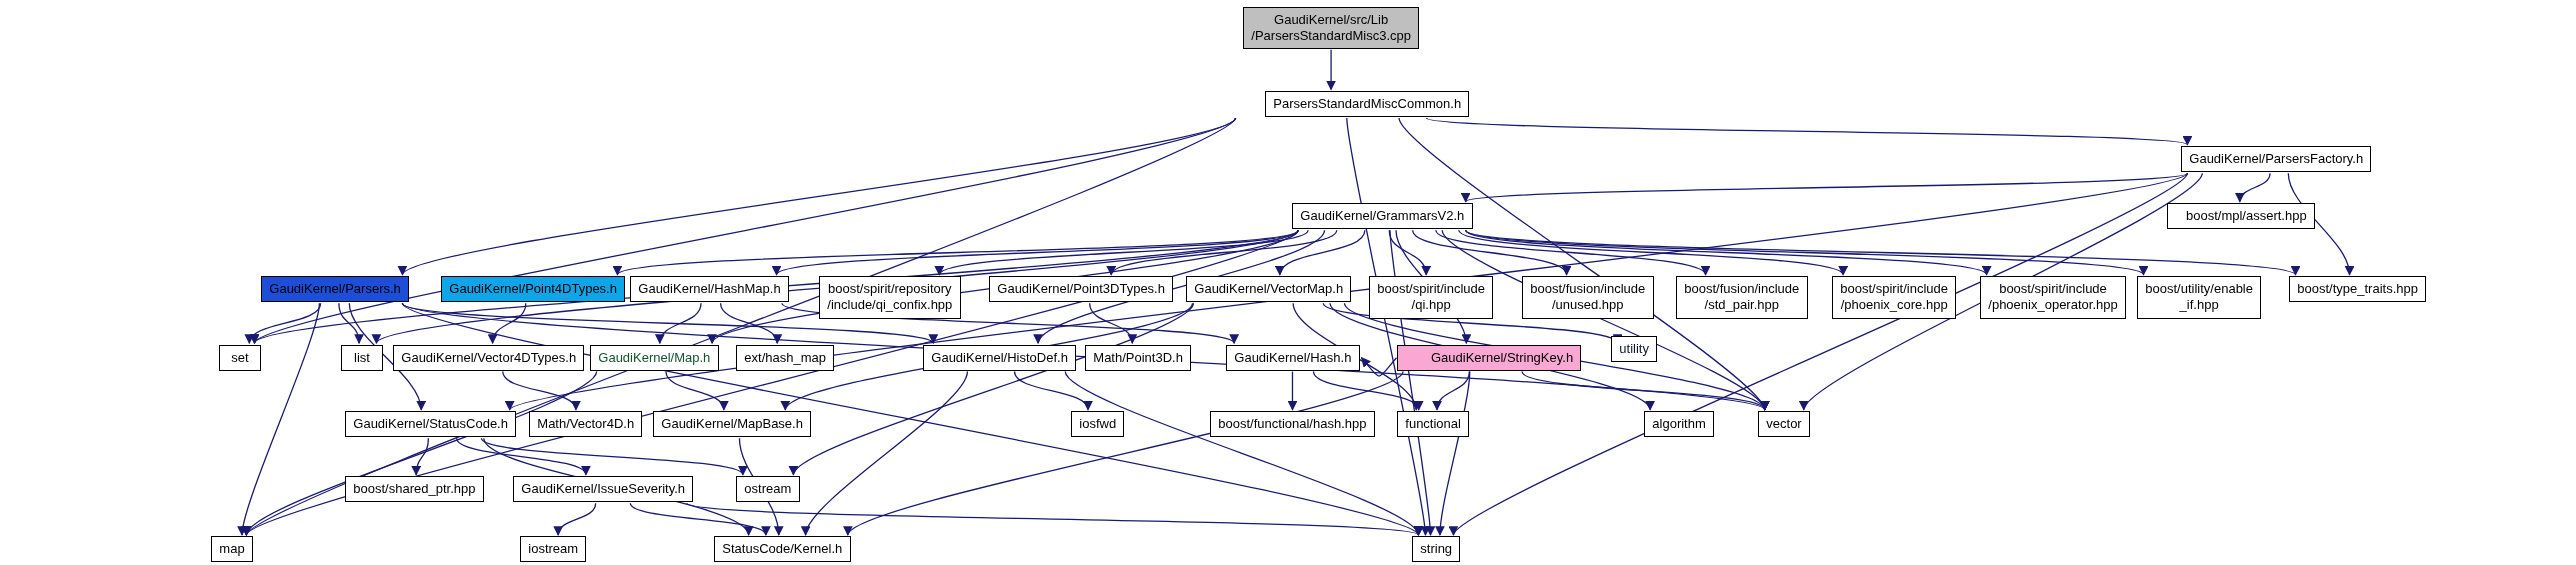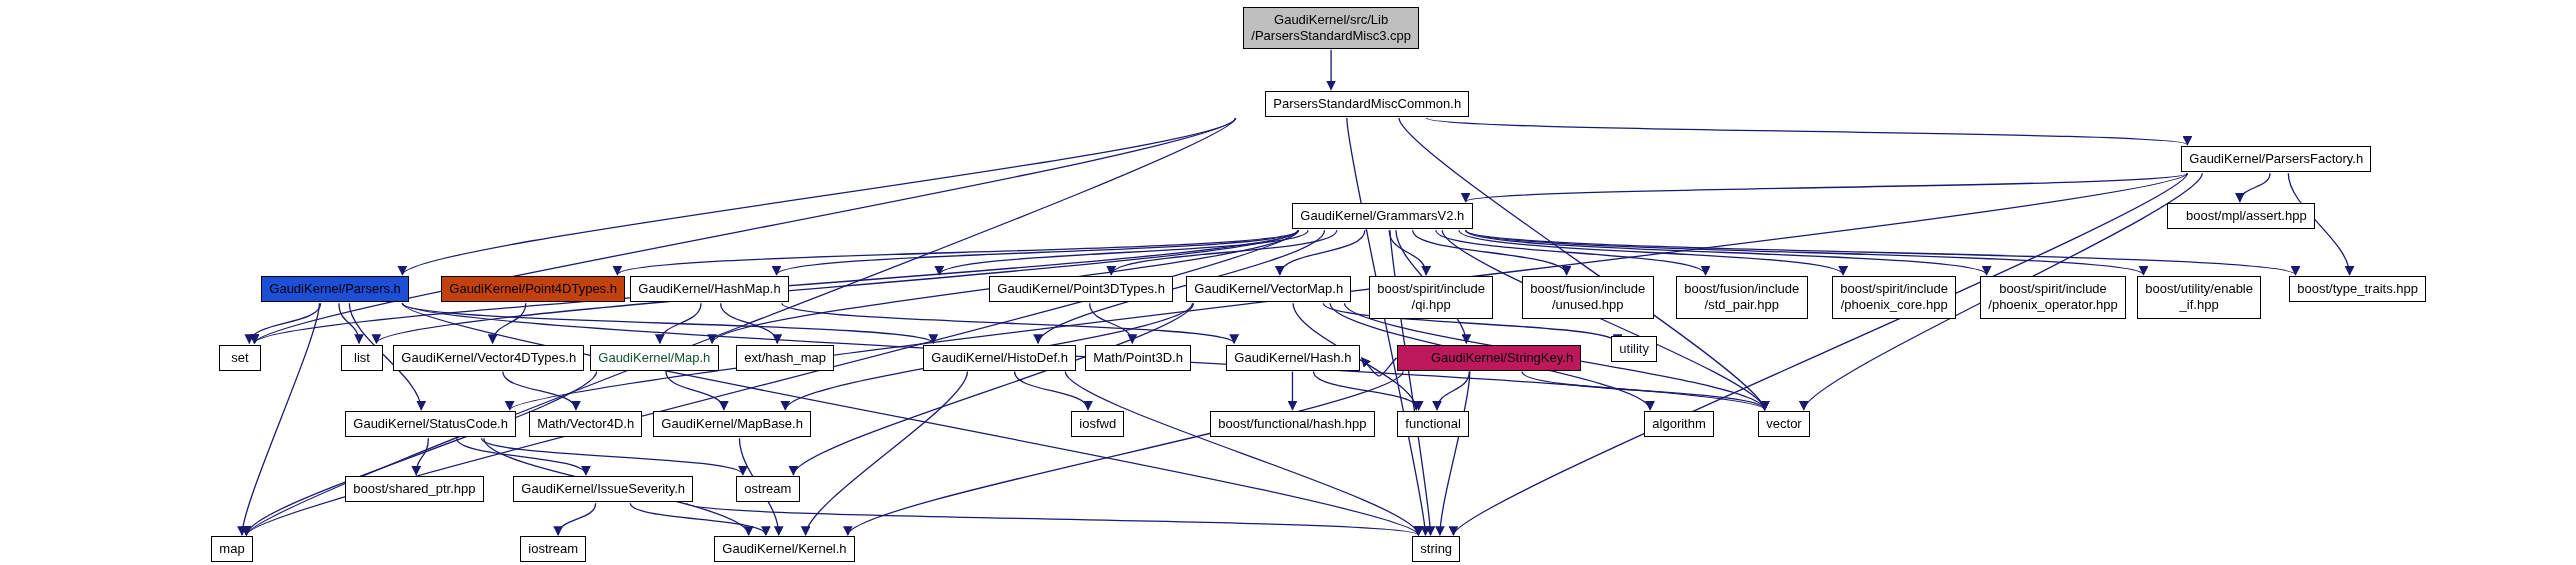--- a/index.html
+++ b/index.html
@@ -138,22 +138,24 @@
       </g>
   </svg>
   <div class="nodes" id="nodes">
       <div class="node root" style="border-color: rgb(0, 0, 0); background: rgb(191, 191, 191); color: rgb(0, 0, 0); top: 6.5px; left: 1243px;">GaudiKernel/src/Lib
 /ParsersStandardMisc3.cpp</div>
       <div class="node" style="border-color: rgb(0, 0, 0); background: rgb(255, 255, 255); color: rgb(0, 0, 0); top: 91px; left: 1229px; margin-left: 36px;">ParsersStandardMiscCommon.h</div>
       <div class="node" style="border-color: rgb(0, 0, 0); background: rgb(255, 255, 255); color: rgb(0, 0, 0); top: 146px; left: 2181px;">GaudiKernel/ParsersFactory.h</div>
       <div class="node" style="border-color: rgb(0, 0, 0); background: rgb(255, 255, 255); color: rgb(0, 0, 0); top: 203px; left: 2167px; padding-left: 18px;">boost/mpl/assert.hpp</div>
       <div class="node" style="border-color: rgb(0, 0, 0); background: rgb(255, 255, 255); color: rgb(0, 0, 0); top: 203px; left: 1292px;">GaudiKernel/GrammarsV2.h</div>
       <div class="node" style="border-color: rgb(0, 0, 0); background: #1d4ed8; color: rgb(0, 0, 0); top: 276px; left: 261px;">GaudiKernel/Parsers.h</div>
-      <div class="node" style="border-color: rgb(0, 0, 0); background: #c2410c; color: rgb(0, 0, 0); top: 276px; left: 441px;">GaudiKernel/Point4DTypes.h</div>
+      <div class="node" style="border-color: rgb(0, 0, 0); background: #0ea5e9; color: rgb(0, 0, 0); top: 276px; left: 441px;">GaudiKernel/Point4DTypes.h</div>
       <div class="node" style="border-color: rgb(0, 0, 0); background: rgb(255, 255, 255); color: rgb(0, 0, 0); top: 276px; left: 630px;">GaudiKernel/HashMap.h</div>
+      <div class="node" style="border-color: rgb(0, 0, 0); background: rgb(255, 255, 255); color: rgb(0, 0, 0); top: 276px; left: 819px;">boost/spirit/repository
+/include/qi_confix.hpp</div>
       <div class="node" style="border-color: rgb(0, 0, 0); background: rgb(255, 255, 255); color: rgb(0, 0, 0); top: 276px; left: 989px;">GaudiKernel/Point3DTypes.h</div>
       <div class="node" style="border-color: rgb(0, 0, 0); background: rgb(255, 255, 255); color: rgb(0, 0, 0); top: 276px; left: 1186px;">GaudiKernel/VectorMap.h</div>
       <div class="node" style="border-color: rgb(0, 0, 0); background: rgb(255, 255, 255); color: rgb(0, 0, 0); top: 276px; left: 1369px;">boost/spirit/include
 /qi.hpp</div>
       <div class="node" style="border-color: rgb(0, 0, 0); background: rgb(255, 255, 255); color: rgb(0, 0, 0); top: 276px; left: 1522px;">boost/fusion/include
 /unused.hpp</div>
       <div class="node" style="border-color: rgb(0, 0, 0); background: rgb(255, 255, 255); color: rgb(0, 0, 0); top: 276px; left: 1676px;">boost/fusion/include
 /std_pair.hpp</div>
       <div class="node" style="border-color: rgb(0, 0, 0); background: rgb(255, 255, 255); color: rgb(0, 0, 0); top: 276px; left: 1832px;">boost/spirit/include
 /phoenix_core.hpp</div>
@@ -163,32 +165,32 @@
 _if.hpp</div>
       <div class="node" style="border-color: rgb(0, 0, 0); background: rgb(255, 255, 255); color: rgb(0, 0, 0); top: 276px; left: 2289px;">boost/type_traits.hpp</div>
       <div class="node" style="border-color: rgb(0, 0, 0); background: rgb(255, 255, 255); color: rgb(0, 0, 0); top: 345px; left: 219px;">set</div>
       <div class="node" style="border-color: rgb(0, 0, 0); background: rgb(255, 255, 255); color: rgb(0, 0, 0); top: 345px; left: 341px;">list</div>
       <div class="node" style="border-color: rgb(0, 0, 0); background: rgb(255, 255, 255); color: rgb(0, 0, 0); top: 345px; left: 393px;">GaudiKernel/Vector4DTypes.h</div>
       <div class="node" style="border-color: rgb(0, 0, 0); background: rgb(255, 255, 255); color: #14532d; top: 345px; left: 590px;">GaudiKernel/Map.h</div>
       <div class="node" style="border-color: rgb(0, 0, 0); background: rgb(255, 255, 255); color: rgb(0, 0, 0); top: 345px; left: 736px;">ext/hash_map</div>
       <div class="node" style="border-color: rgb(0, 0, 0); background: rgb(255, 255, 255); color: rgb(0, 0, 0); top: 345px; left: 923px;">GaudiKernel/HistoDef.h</div>
       <div class="node" style="border-color: rgb(0, 0, 0); background: rgb(255, 255, 255); color: rgb(0, 0, 0); top: 345px; left: 1085px;">Math/Point3D.h</div>
       <div class="node" style="border-color: rgb(0, 0, 0); background: rgb(255, 255, 255); color: rgb(0, 0, 0); top: 345px; left: 1226px;">GaudiKernel/Hash.h</div>
-      <div class="node" style="border-color: rgb(0, 0, 0); background: #be185d; color: rgb(0, 0, 0); top: 345px; left: 1397px; padding-left: 33px;">GaudiKernel/StringKey.h</div>
+      <div class="node" style="border-color: rgb(0, 0, 0); background: #f9a8d4; color: rgb(0, 0, 0); top: 345px; left: 1397px; padding-left: 33px;">GaudiKernel/StringKey.h</div>
       <div class="node" style="border-color: rgb(0, 0, 0); background: rgb(255, 255, 255); color: #0f172a; top: 336px; left: 1611px;">utility</div>
       <div class="node" style="border-color: rgb(0, 0, 0); background: rgb(255, 255, 255); color: rgb(0, 0, 0); top: 411px; left: 345px;">GaudiKernel/StatusCode.h</div>
       <div class="node" style="border-color: rgb(0, 0, 0); background: rgb(255, 255, 255); color: rgb(0, 0, 0); top: 411px; left: 529px;">Math/Vector4D.h</div>
       <div class="node" style="border-color: rgb(0, 0, 0); background: rgb(255, 255, 255); color: rgb(0, 0, 0); top: 411px; left: 653px;">GaudiKernel/MapBase.h</div>
       <div class="node" style="border-color: rgb(0, 0, 0); background: rgb(255, 255, 255); color: rgb(0, 0, 0); top: 411px; left: 1071px;">iosfwd</div>
       <div class="node" style="border-color: rgb(0, 0, 0); background: rgb(255, 255, 255); color: rgb(0, 0, 0); top: 411px; left: 1210px;">boost/functional/hash.hpp</div>
       <div class="node" style="border-color: rgb(0, 0, 0); background: rgb(255, 255, 255); color: rgb(0, 0, 0); top: 411px; left: 1397px;">functional</div>
       <div class="node" style="border-color: rgb(0, 0, 0); background: rgb(255, 255, 255); color: rgb(0, 0, 0); top: 411px; left: 1644px;">algorithm</div>
       <div class="node" style="border-color: rgb(0, 0, 0); background: rgb(255, 255, 255); color: rgb(0, 0, 0); top: 411px; left: 1758px;">vector</div>
       <div class="node" style="border-color: rgb(0, 0, 0); background: rgb(255, 255, 255); color: rgb(0, 0, 0); top: 476px; left: 345px;">boost/shared_ptr.hpp</div>
       <div class="node" style="border-color: rgb(0, 0, 0); background: rgb(255, 255, 255); color: rgb(0, 0, 0); top: 476px; left: 513px;">GaudiKernel/IssueSeverity.h</div>
       <div class="node" style="border-color: rgb(0, 0, 0); background: rgb(255, 255, 255); color: rgb(0, 0, 0); top: 476px; left: 736px; text-align: center;">ostream</div>
       <div class="node" style="border-color: rgb(0, 0, 0); background: rgb(255, 255, 255); color: rgb(0, 0, 0); top: 536px; left: 211px;">map</div>
       <div class="node" style="border-color: rgb(0, 0, 0); background: rgb(255, 255, 255); color: rgb(0, 0, 0); top: 536px; left: 520px;">iostream</div>
-      <div class="node" style="border-color: rgb(0, 0, 0); background: rgb(255, 255, 255); color: rgb(0, 0, 0); top: 536px; left: 714px;">GaudiKernel/Kernel.h</div>
+      <div class="node" style="border-color: rgb(0, 0, 0); background: rgb(255, 255, 255); color: rgb(0, 0, 0); top: 536px; left: 714px;">StatusCode/Kernel.h</div>
       <div class="node" style="border-color: rgb(0, 0, 0); background: rgb(255, 255, 255); color: rgb(0, 0, 0); top: 536px; left: 1412px;">string</div>
     </div>
 </div>
 
 
 </body></html>

